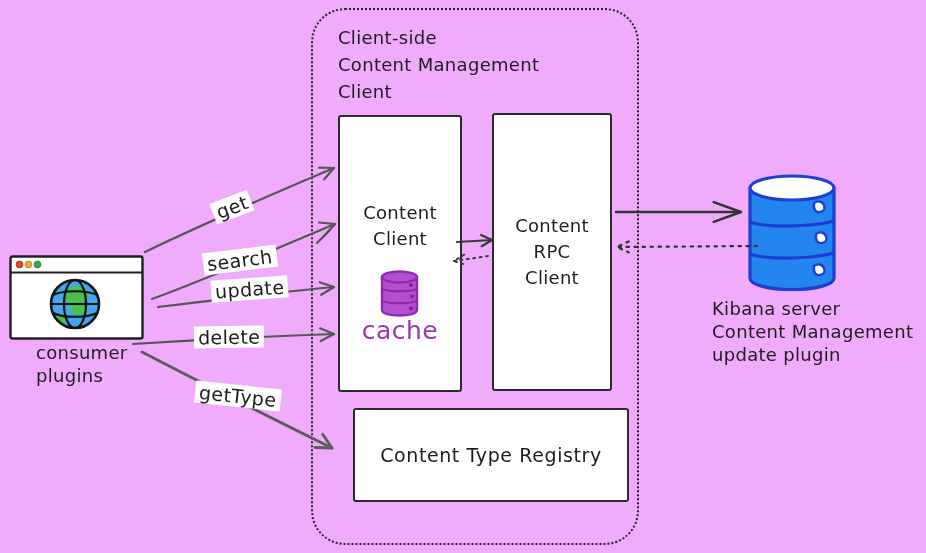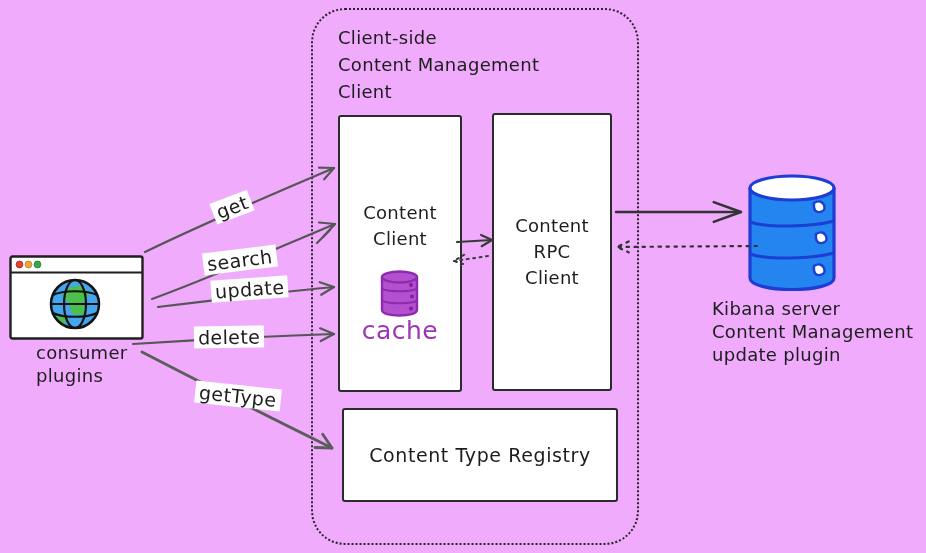--- a/index.html
+++ b/index.html
@@ -21,21 +21,21 @@
     position:absolute;background:#ffffff;border:2px solid #2b2b2b;border-radius:3px;
     z-index:2;display:flex;flex-direction:column;align-items:center;justify-content:center;
     text-align:center;
   }
   .box .box-label{font-size:18px;line-height:26px;letter-spacing:.3px;font-weight:500;}
   .content-client{left:338px;top:115px;width:120px;height:273px;}
   .content-client .box-label{margin-top:58px;}
   .cache-db{margin-top:16px;}
   .cache-label{font-size:25px;line-height:22px;color:#9c36b5;font-weight:500;margin-top:2px;margin-bottom:24px;letter-spacing:.5px;}
   .rpc-client{left:492px;top:113px;width:116px;height:274px;}
-  .registry{left:342px;top:408px;width:272px;height:90px;}
+  .registry{left:353px;top:408px;width:272px;height:90px;}
   .registry .box-label{font-size:19px;letter-spacing:.6px;}
   
   .browser-svg{position:absolute;left:9px;top:255px;z-index:2;}
   .consumer-label{position:absolute;left:36px;top:341px;font-size:18px;line-height:23px;letter-spacing:.3px;font-weight:500;z-index:2;}
   .kibana-svg{position:absolute;left:742px;top:170px;z-index:2;}
   .kibana-label{position:absolute;left:712px;top:297px;font-size:18px;line-height:23px;letter-spacing:.3px;font-weight:500;z-index:2;white-space:nowrap;}
   
   .arrows{position:absolute;left:0;top:0;z-index:3;pointer-events:none;}
   
   .arrow-label{

